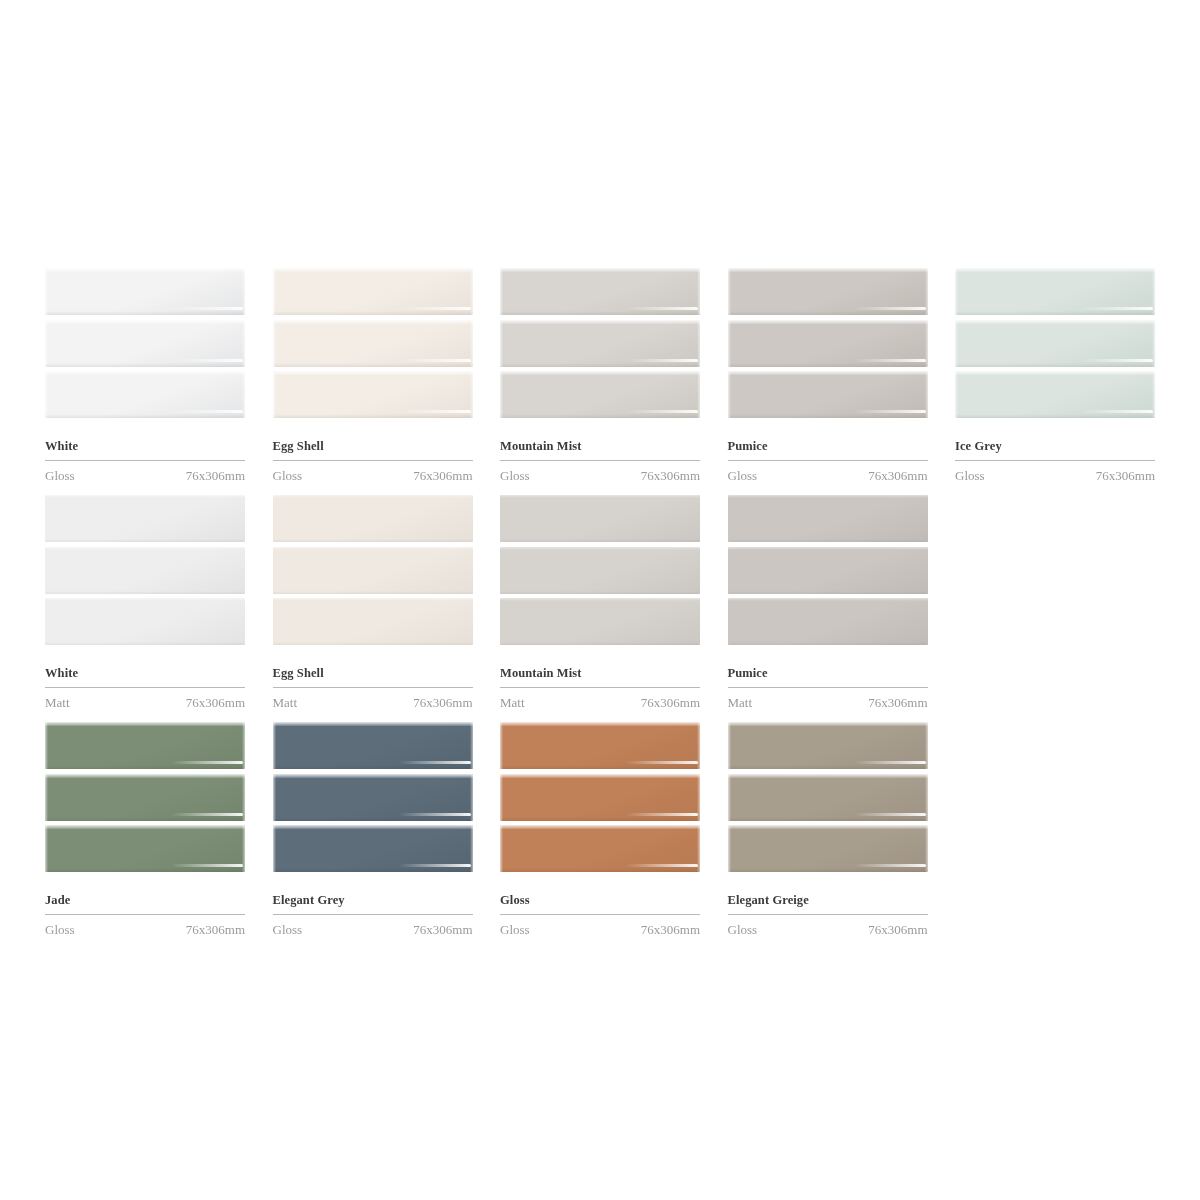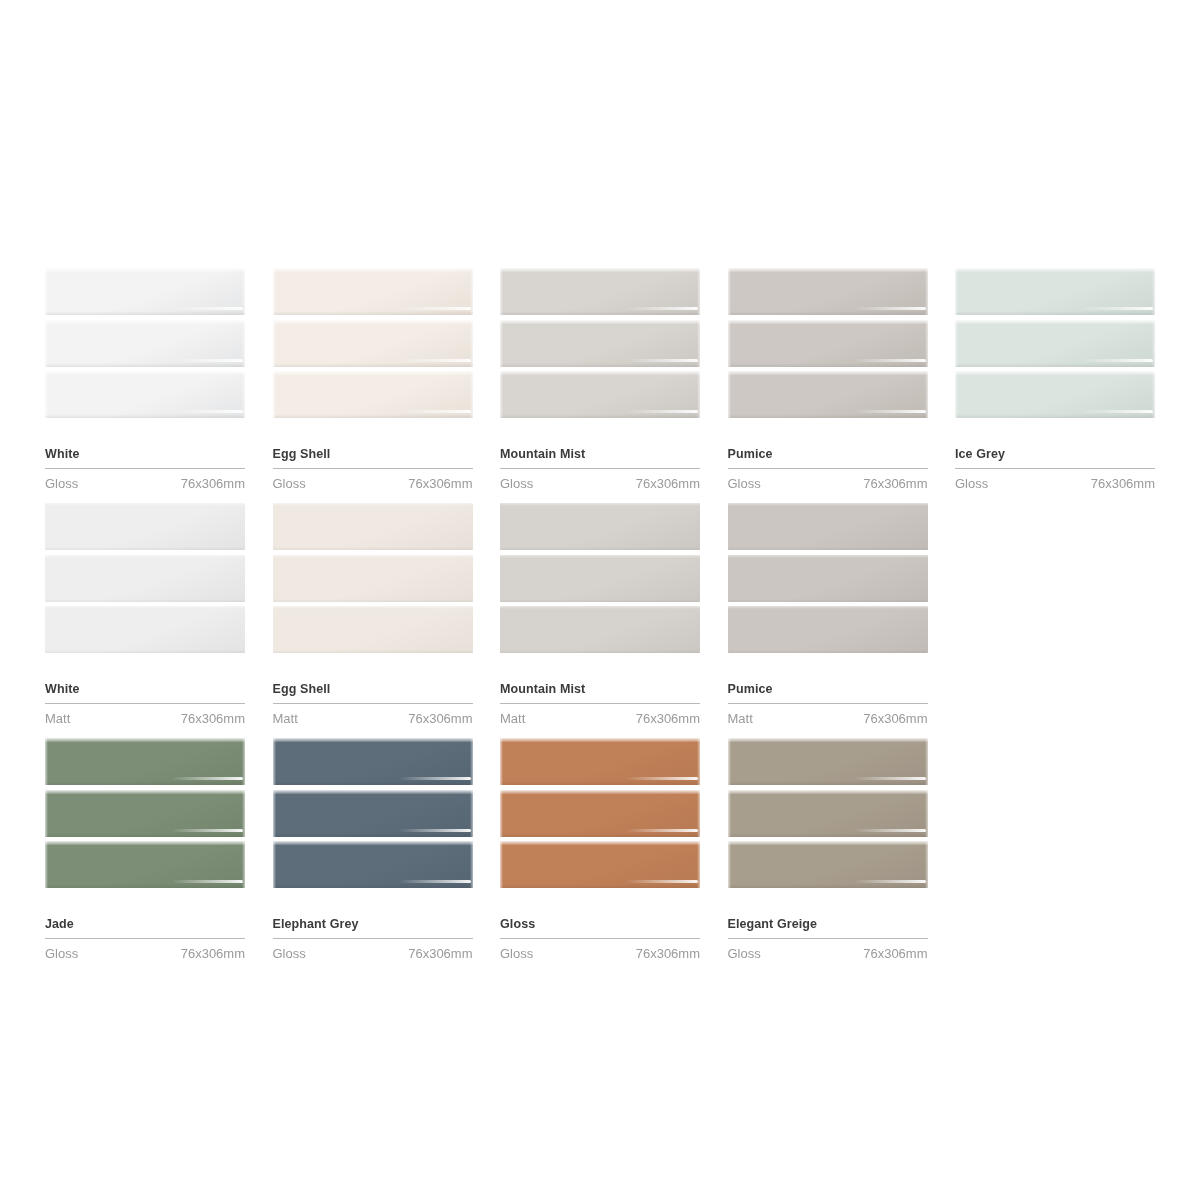--- a/index.html
+++ b/index.html
@@ -121,21 +121,22 @@
   }
   .finish-matt .tile .bevel-bottom {
     position: absolute; left:0; right:0; bottom:0; height: 3px;
     background: linear-gradient(to top,
         rgba(0,0,0,0.05), rgba(0,0,0,0));
   }
 
   
   .caption {
     width: 200px;
-    padding-top: 29px;
+    padding-top: 21px;
+    font-family: Liberation Serif, serif;
   }
 
   .swatch-name {
     font-size: 12.5px;
     font-weight: bold;
     color: #3b3b3b;
     letter-spacing: 0.1px;
     line-height: 15px;
     white-space: nowrap;
   }
@@ -517,21 +518,21 @@
             <div class="tile">
               <div class="face" style="background: linear-gradient(160deg, rgb(93, 109, 122) 0%, rgb(93, 109, 122) 55%, rgb(85, 101, 114) 100%);"></div>
               <div class="bevel-top"></div>
               <div class="bevel-bottom"></div>
               <div class="edge-left"></div>
               <div class="edge-right"></div>
               <div class="spec"></div>
             </div>
           </div>
           <div class="caption">
-            <div class="swatch-name">Elephant Grey</div>
+            <div class="swatch-name">Elegant Grey</div>
             <div class="caption-rule"></div>
             <div class="caption-meta">
               <span class="finish-label">Gloss</span>
               <span class="size-label">76x306mm</span>
             </div>
           </div>
         </div>
         <div class="swatch-card finish-gloss">
           <div class="tile-stack">
             <div class="tile">

